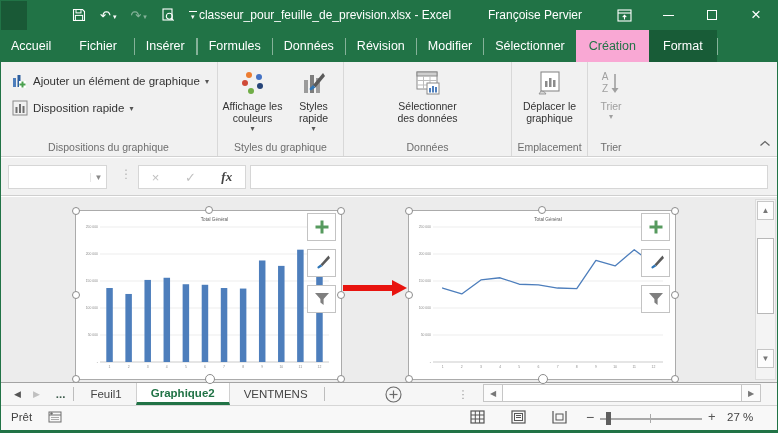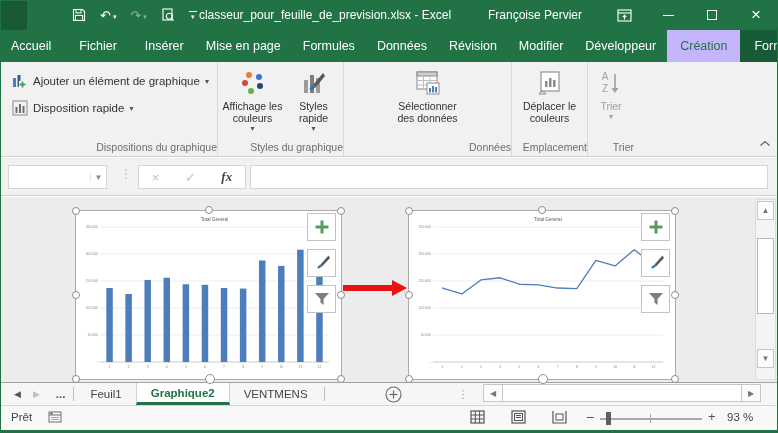--- a/index.html
+++ b/index.html
@@ -23,27 +23,27 @@
   .winctl{position:absolute;right:0;top:0;height:30px;display:flex;align-items:center;}
   .wbtn{width:44px;height:30px;display:flex;align-items:center;justify-content:center;color:#fff;font-size:14px;}
   .maxbox{width:10px;height:10px;border:1.2px solid #fff;}
   .minbar{width:11px;border-top:1.4px solid #fff;}
 
   
   .tabrow{position:absolute;left:0;top:30px;width:778px;height:32px;background:#217346;display:flex;align-items:stretch;color:#fff;font-size:12.5px;}
   .rtab{display:flex;align-items:center;padding:0 11px;white-space:nowrap;}
   .rtab-file{padding:0 17px;}
   .tsep{width:1px;height:17px;background:rgba(255,255,255,0.45);align-self:center;}
-  .rtab-active{background:#c4b5fd;color:#217346;padding:0 13px;}
+  .rtab-active{background:#f9a8d4;color:#217346;padding:0 13px;}
   .rtab-format{background:#185c37;padding:0 14px;}
 
   
   .ribbon{position:absolute;left:0;top:62px;width:778px;height:95px;background:#f1f1f1;border-bottom:1px solid #d2d2d2;display:flex;}
   .rgroup{position:relative;height:94px;border-right:1px solid #d8d8d8;flex-shrink:0;}
-  .rlabel{position:absolute;left:0;right:0;bottom:3px;text-align:right;font-size:10.5px;color:#6e6e6e;white-space:nowrap;}
+  .rlabel{position:absolute;left:0;right:0;bottom:3px;text-align:center;font-size:10.5px;color:#6e6e6e;white-space:nowrap;}
   .g1col{display:flex;flex-direction:column;gap:5px;padding:8px 0 0 8px;}
   .smallbtn{display:flex;align-items:center;gap:5px;font-size:11.5px;color:#333;height:22px;padding:0 4px;cursor:default;white-space:nowrap;}
   .smallbtn .dd{font-size:8px;color:#555;}
   .bigrow{display:flex;justify-content:center;gap:4px;padding-top:4px;}
   .bigbtn{display:flex;flex-direction:column;align-items:center;font-size:10.5px;color:#333;cursor:default;}
   .bigbtn .ic{height:34px;display:flex;align-items:center;justify-content:center;}
   .bigbtn .lbl{text-align:center;line-height:1.15;}
   .bigbtn .dd{font-size:8px;color:#555;}
   .disabled{color:#9e9e9e;}
   .collapse{position:absolute;right:7px;bottom:5px;}
@@ -158,31 +158,30 @@
       <span class="wbtn" style="font-size:17px;">×</span>
     </div>
   </div>
 
   <div class="tabrow">
     <div class="rtab">Accueil</div>
     <div class="rtab rtab-file">Fichier</div>
     <div class="tsep"></div>
     <div class="rtab">Insérer</div>
     <div class="tsep"></div>
-    <div class="rtab">Mise en page</div>
     <div class="tsep"></div>
     <div class="rtab">Formules</div>
     <div class="tsep"></div>
     <div class="rtab">Données</div>
     <div class="tsep"></div>
     <div class="rtab">Révision</div>
     <div class="tsep"></div>
     <div class="rtab">Modifier</div>
     <div class="tsep"></div>
-    <div class="rtab">Développeur</div>
+    <div class="rtab">Sélectionner</div>
     <div class="rtab rtab-active">Création</div>
     <div class="rtab rtab-format">Format</div>
     <div class="tsep"></div>
 
   </div>
 
   <div class="ribbon">
 
     <div class="rgroup" style="width:218px">
       <div class="g1col">
@@ -272,21 +271,21 @@
         <div class="bigbtn" style="width:72px">
           <span class="ic">
             <svg width="26" height="26" viewBox="0 0 26 26">
                 <rect x="4" y="2" width="18" height="19" fill="#fff" stroke="#8a8a8a" stroke-width="1.1"></rect>
                 <rect x="8" y="11" width="2.5" height="6" fill="#8a8a8a"></rect>
                 <rect x="12" y="8" width="2.5" height="9" fill="#8a8a8a"></rect>
                 <rect x="16" y="10" width="2.5" height="7" fill="#8a8a8a"></rect>
                 <path d="M4 21 q4 0 5 3 l-7 0 z" fill="#d9d9d9" stroke="#8a8a8a" stroke-width="0.8"></path>
               </svg>
           </span>
-          <span class="lbl">Déplacer le couleurs</span>
+          <span class="lbl">Déplacer le graphique</span>
         </div>
       </div>
       <div class="rlabel">Emplacement</div>
     </div>
 
     <div class="rgroup" style="width:46px;border-right:none;">
       <div class="bigrow">
         <div class="bigbtn disabled" style="width:44px">
           <span class="ic">
             <svg width="24" height="26" viewBox="0 0 24 26">
@@ -531,16 +530,16 @@
             <path d="M1 1 v12 h13 v-12" fill="none" stroke="#555" stroke-width="1.2"></path>
             <rect x="4" y="4" width="7" height="6" fill="none" stroke="#555" stroke-width="1"></rect>
           </svg>
       </span>
     </div>
     <span class="zminus">−</span>
     <span class="ztrack"></span>
     <span class="ztick"></span>
     <span class="zthumb"></span>
     <span class="zplus">+</span>
-    <span class="zval">93 %</span>
+    <span class="zval">27 %</span>
   </div>
   <div class="greenstrip"></div>
 </div>
 
 </body></html>

